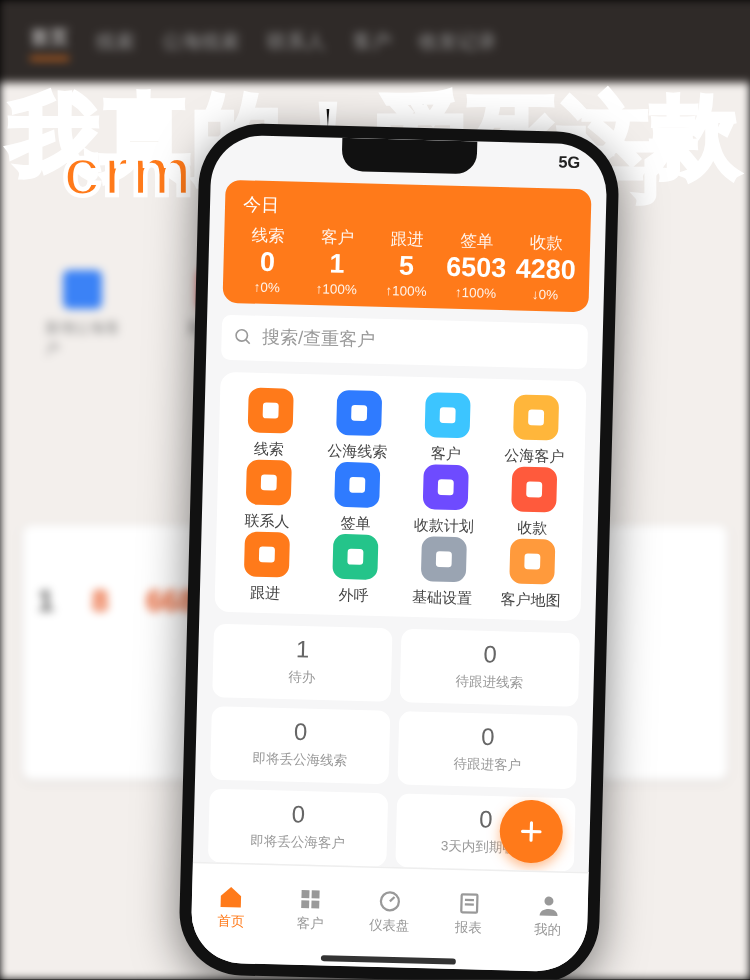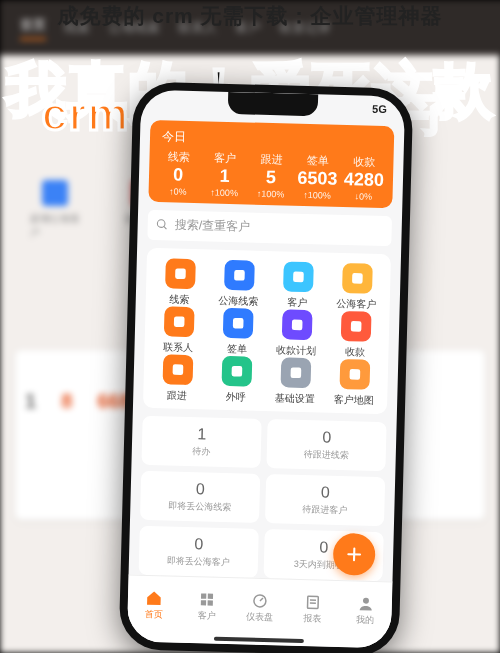--- a/index.html
+++ b/index.html
@@ -96,21 +96,20 @@
         <span class="r">8</span>
         <span class="r">6683</span>
         <span class="r">4249</span>
       </div>
     </div>
     <div class="mon-box2">
       <div class="hd">今日新增</div>
     </div>
   </div>
 
-  <div class="cap small">成免费的 crm 无需下载：企业管理神器</div>
   <div class="cap l1">我真的！爱死这款</div>
   <div class="cap l2">crm客户管理系统了</div>
 
   <div class="phone">
     <div class="screen">
       <div class="notch"></div>
       <div class="status">
         <span></span>
         <span>5G</span>
       </div>

